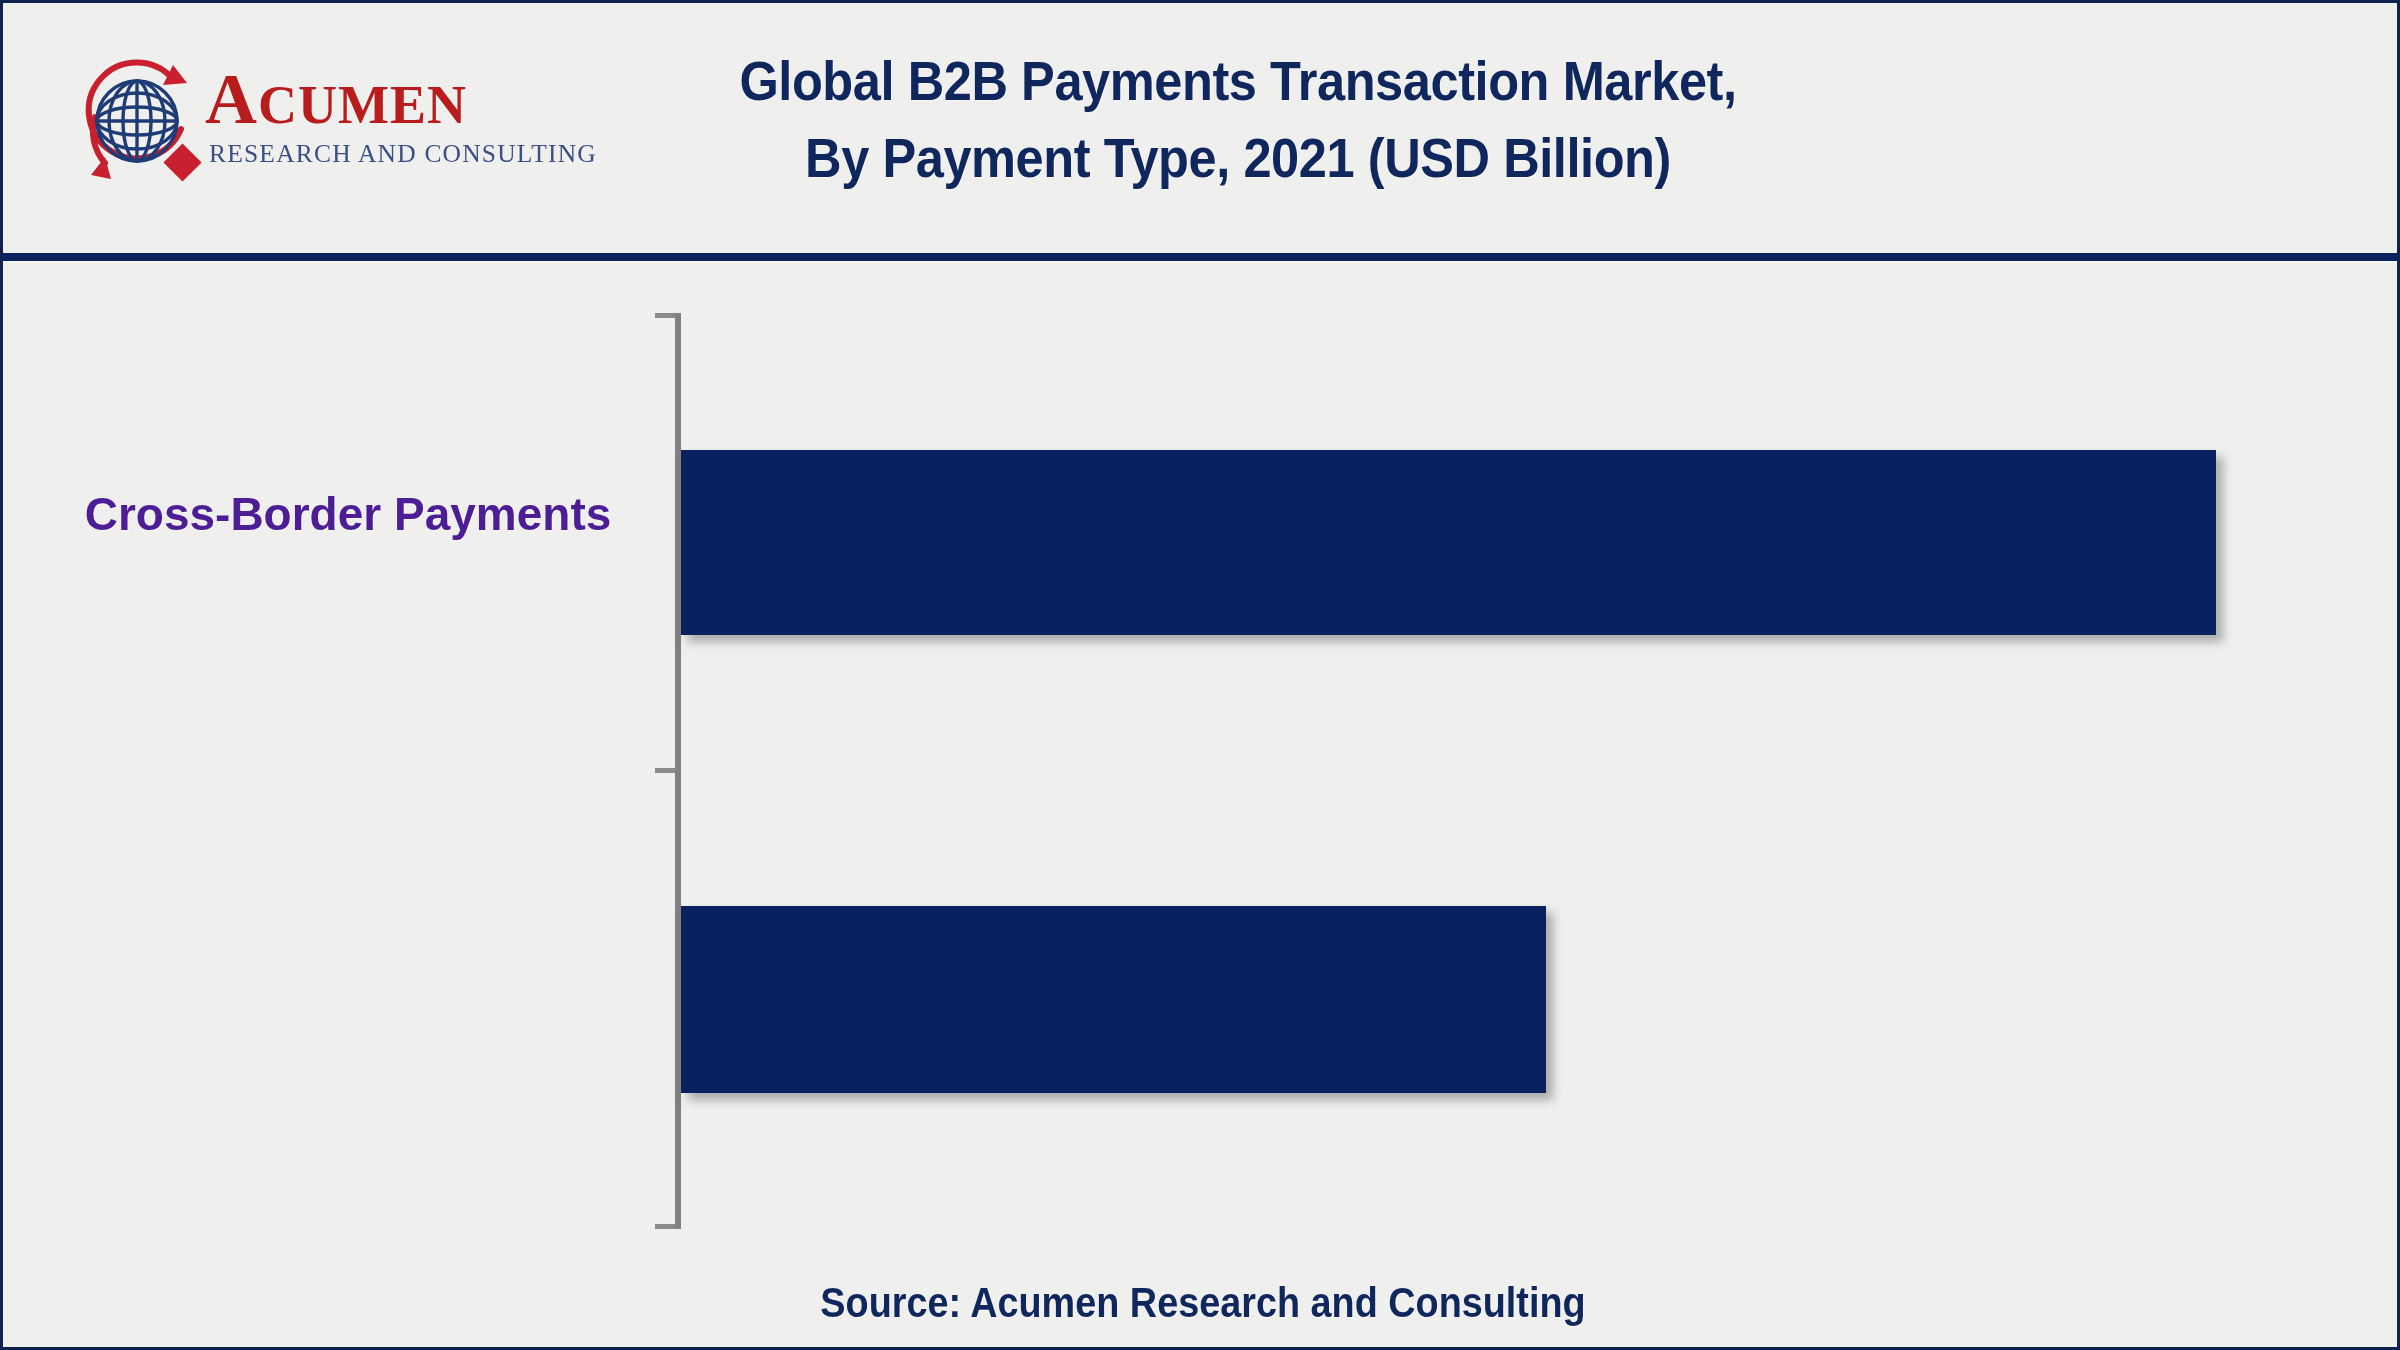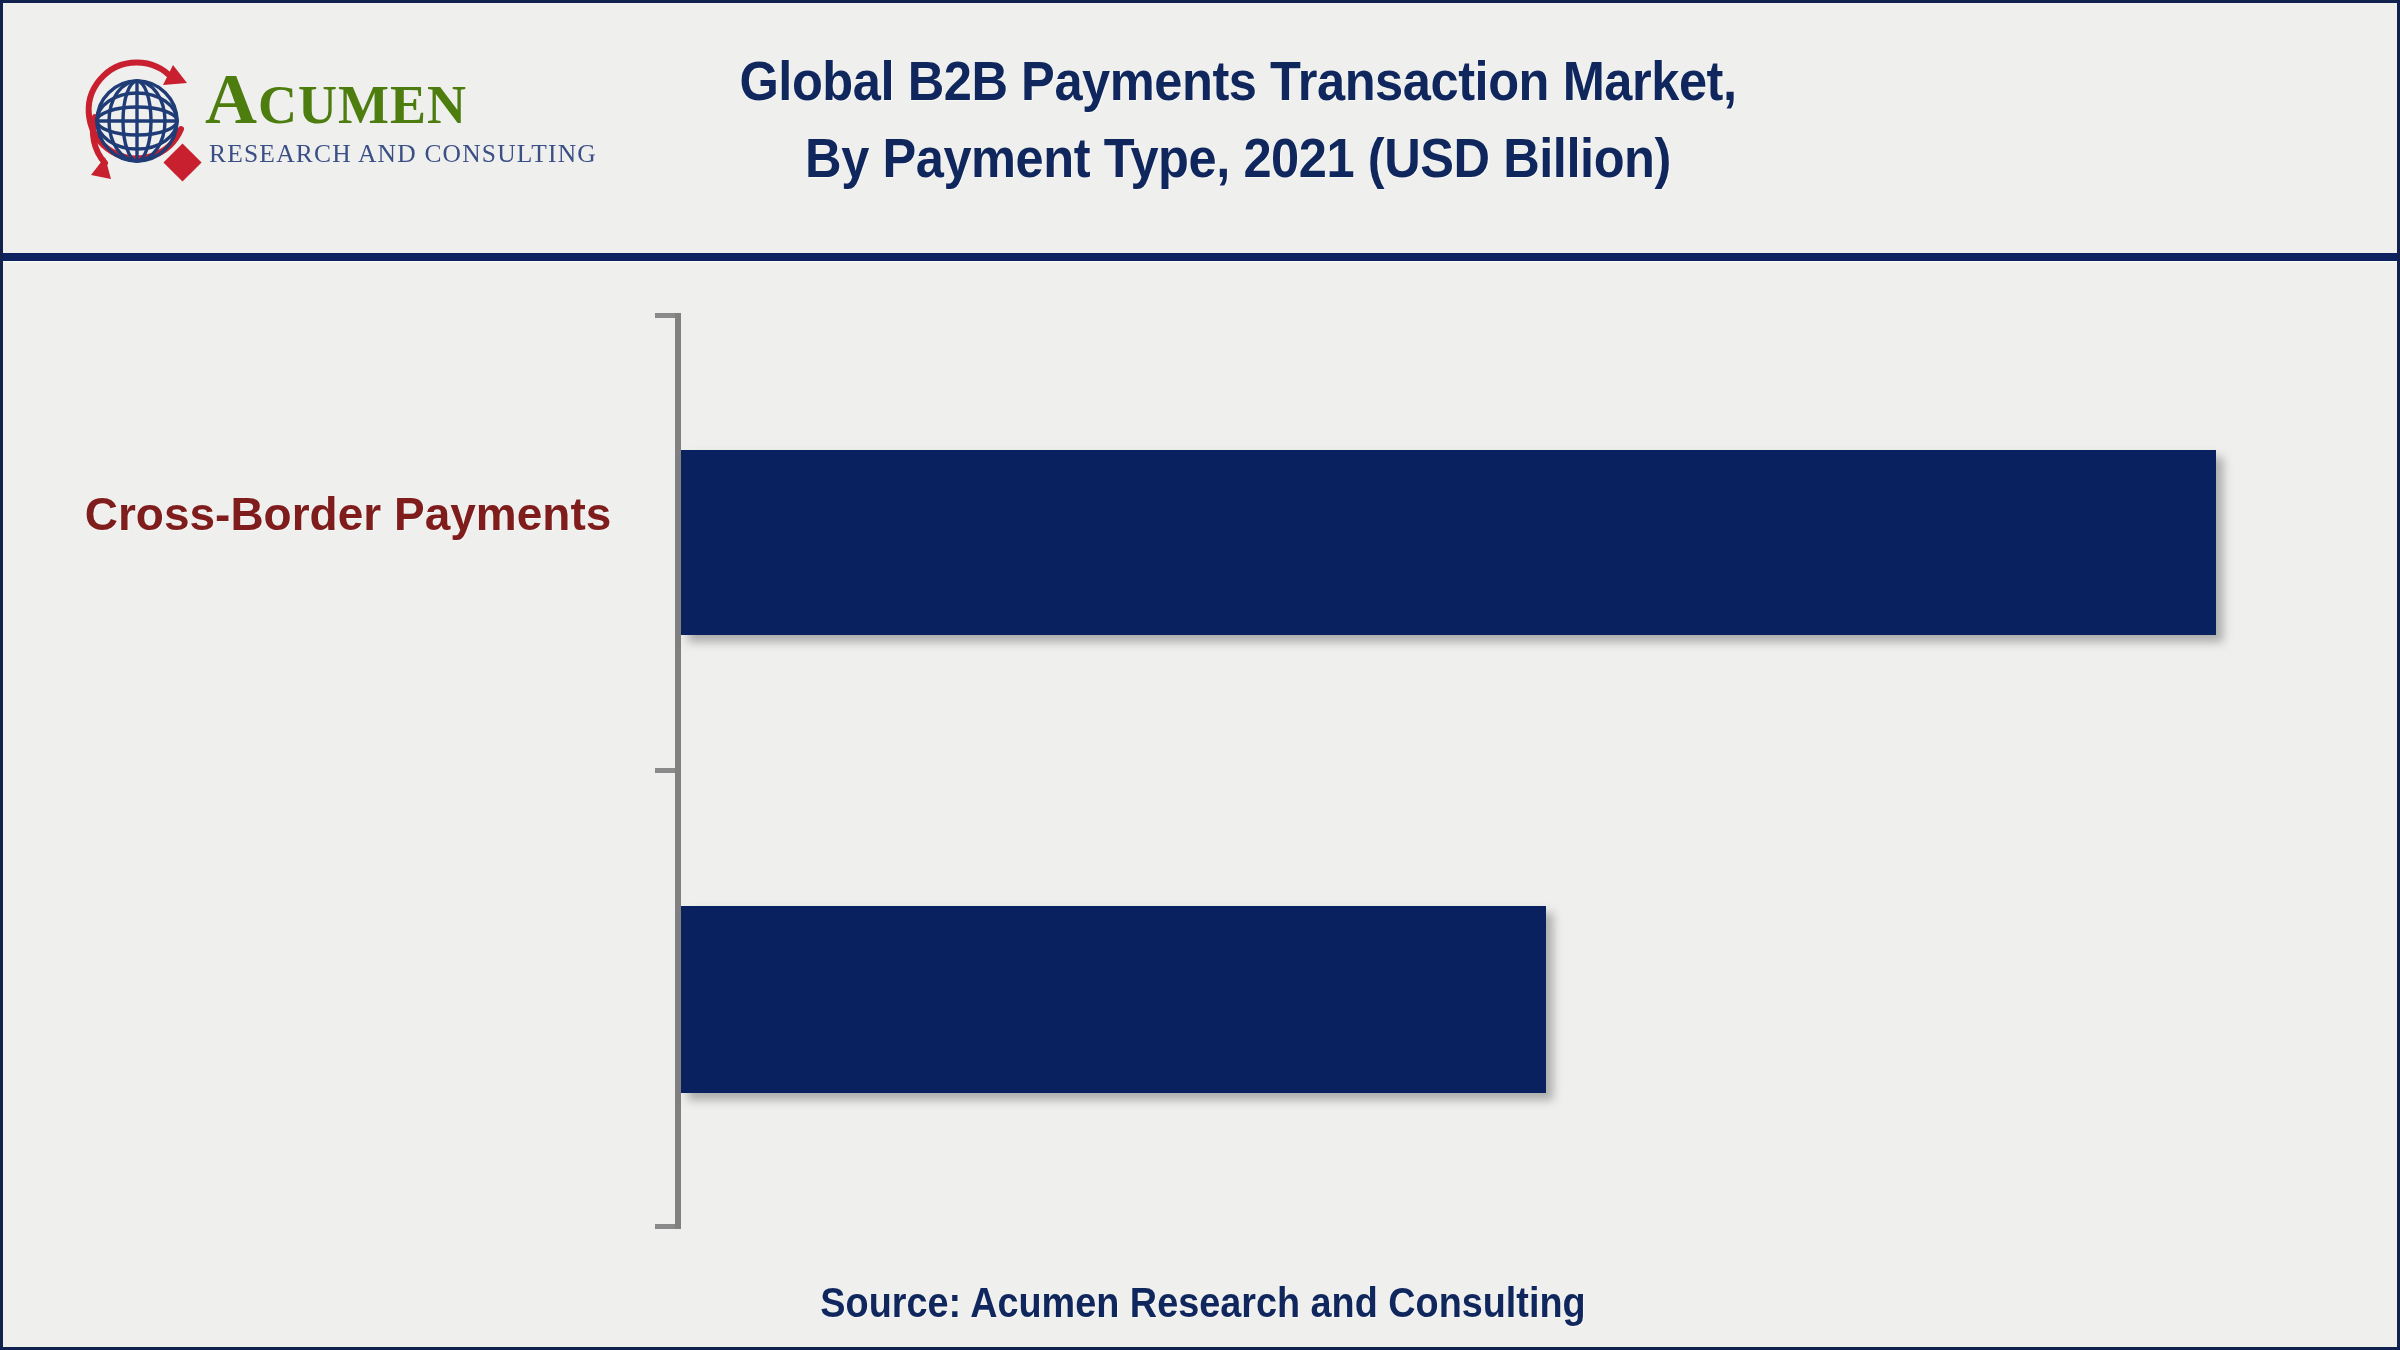--- a/index.html
+++ b/index.html
@@ -42,21 +42,21 @@
     left: 130px;
     top: 10px;
     width: 330px;
   }
   .logo-acumen {
     font-family: "Liberation Serif", serif;
     font-weight: bold;
     font-size: 72px;
     line-height: 76px;
     letter-spacing: 1px;
-    color: #4d7c0f;
+    color: #b91c1c;
     white-space: nowrap;
   }
   .logo-acumen .cap { font-size: 72px; }
   .logo-acumen .small { font-size: 54px; }
   .logo-tag {
     font-family: "Liberation Serif", serif;
     font-size: 25.5px;
     letter-spacing: 1.2px;
     color: #3a4f86;
     white-space: nowrap;
@@ -122,21 +122,21 @@
     position: absolute;
     left: 678px;
     background: #0a2160;
     box-shadow: 7px 7px 9px rgba(90,90,90,0.45);
   }
   #bar-0 { top: 191px; height: 185px; width: 1532px; }
   #bar-1 { top: 647px; height: 187px; width: 862px; }
 
   .cat-label {
     position: absolute;
-    color: #7f1d1d;
+    color: #4c1d95;
     font-weight: bold;
     font-size: 46px;
     line-height: 55px;
     text-align: center;
     text-shadow: 1px 1px 0 rgba(255,255,255,0.5);
   }
   #cat-label-0 {
     left: 60px;
     top: 228px;
     width: 570px;

